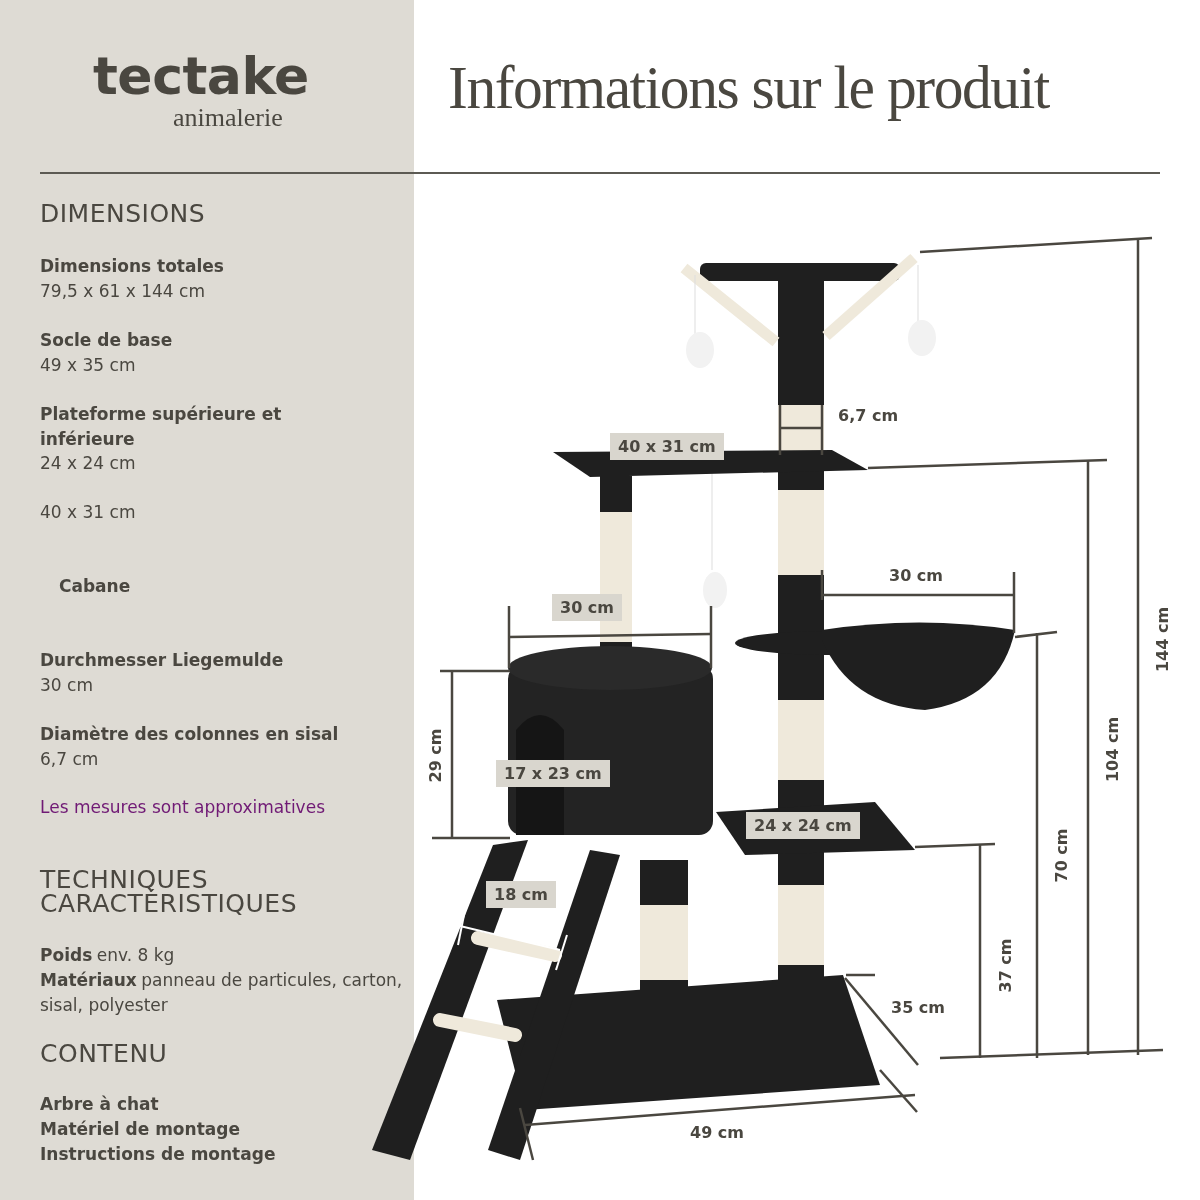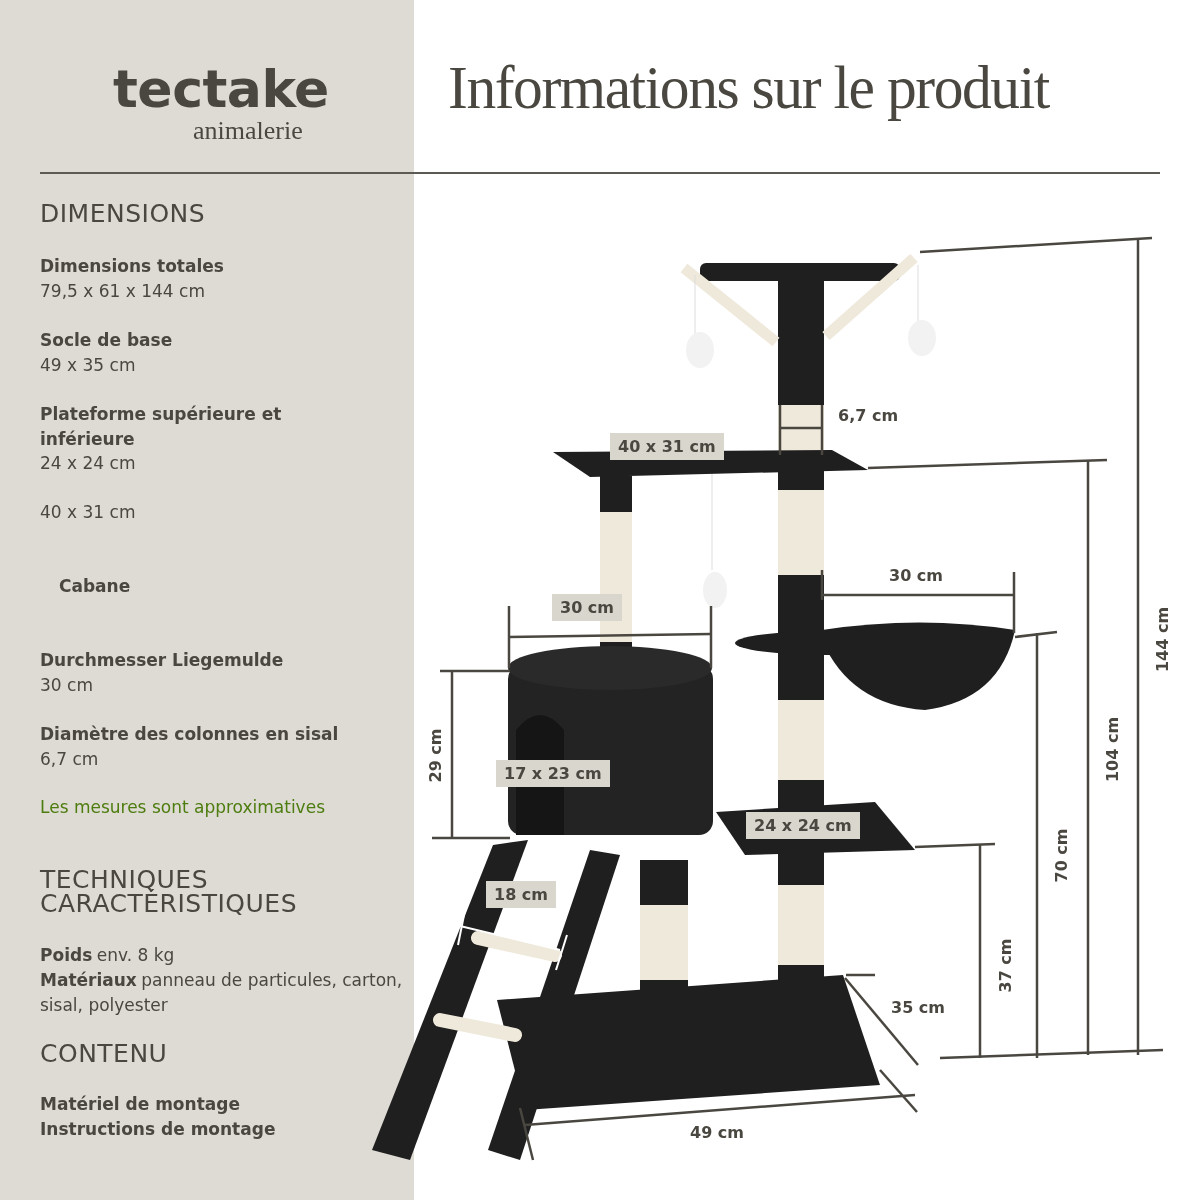--- a/index.html
+++ b/index.html
@@ -1,32 +1,32 @@
 <!DOCTYPE html>
 <html><head>
 <meta charset="utf-8">
 <style>
   * { box-sizing: border-box; margin: 0; padding: 0; }
   html, body { width: 1200px; height: 1200px; overflow: hidden; background: #ffffff; }
   body { position: relative; font-family: "Liberation Sans", "DejaVu Sans", sans-serif; color: #4a4740; }
 
   .sidebar { position: absolute; left: 0; top: 0; width: 414px; height: 1200px; background: #dedbd4; }
-  .logo { position: absolute; left: 93px; top: 60px; width: 240px; margin-left: 20px; }
+  .logo { position: absolute; left: 93px; top: 47px; width: 240px; }
   .logo-main { font-family: "DejaVu Sans", sans-serif; font-weight: bold; font-size: 52px; color: #4a4740; letter-spacing: -0.5px; line-height: 58px; }
   .logo-sub { position: absolute; left: 80px; top: 56px; font-family: Liberation Serif, serif; font-size: 26px; color: #4a4740; line-height: 30px; }
 
   .divider { position: absolute; left: 40px; top: 172px; width: 1120px; height: 2px; background: #5c5a53; }
 
   .page-title { position: absolute; left: 448px; top: 52px; font-family: "Liberation Serif", "DejaVu Serif", serif; font-size: 62px; color: #4a4740; letter-spacing: -1.5px; line-height: 70px; transform: scaleX(0.96); transform-origin: left; }
 
   .section-heading { position: absolute; left: 40px; font-family: "DejaVu Sans", sans-serif; font-size: 25px; color: #4a4740; letter-spacing: 0.5px; font-weight: normal; line-height: 24px; }
   .spec { position: absolute; left: 40px; width: 360px; font-size: 18.5px; line-height: 24.5px; }
   .spec-label { font-family: "DejaVu Sans", sans-serif; font-weight: bold; font-size: 17px; color: #4a4740; display: block; }
   .spec-value { font-family: "DejaVu Sans", sans-serif; font-size: 17px; color: #4a4740; display: block; font-weight: normal; }
-  .note { position: absolute; left: 40px; font-family: "DejaVu Sans", sans-serif; font-size: 17px; color: #4d7c0f; }
+  .note { position: absolute; left: 40px; font-family: "DejaVu Sans", sans-serif; font-size: 17px; color: #701a75; }
   .inline-b { font-family: "DejaVu Sans", sans-serif; font-weight: bold; font-size: 17px; }
   .inline-r { font-family: "DejaVu Sans", sans-serif; font-size: 17px; font-weight: normal; }
   .tech { position: absolute; left: 40px; width: 370px; line-height: 25px; color: #4a4740; }
   .contents { position: absolute; left: 40px; width: 370px; line-height: 25px; }
   .contents div { font-family: "DejaVu Sans", sans-serif; font-weight: bold; font-size: 17px; color: #4a4740; }
   .dim-label { position: absolute; font-family: "DejaVu Sans", sans-serif; font-weight: bold; font-size: 16px; color: #4a4740; white-space: nowrap; }
   .dim-box { position: absolute; background: #d9d6ce; font-family: "DejaVu Sans", sans-serif; font-weight: bold; font-size: 16px; color: #4a4740; padding: 4px 8px; white-space: nowrap; }
   .vlabel { position: absolute; font-family: "DejaVu Sans", sans-serif; font-weight: bold; font-size: 16px; color: #4a4740; transform: rotate(-90deg); transform-origin: center; white-space: nowrap; }
 </style>
 </head>
@@ -83,20 +83,21 @@
     <span class="inline-r">env. 8 kg</span>
   </div>
   <div>
     <span class="inline-b">Matériaux</span>
     <span class="inline-r">panneau de particules, carton, sisal, polyester</span>
   </div>
 </div>
 
 <div class="section-heading" style="top:1042px;">CONTENU</div>
 <div class="contents" style="top:1092px;">
+  <div>Arbre à chat</div>
   <div>Matériel de montage</div>
   <div>Instructions de montage</div>
 </div>
 
 <svg style="position:absolute;left:0;top:0;" width="1200" height="1200" viewBox="0 0 1200 1200">
   <g>
 
     <polygon points="497,1000 843,975 880,1085 525,1110" fill="#1f1f1f"></polygon>
 
     <rect x="640" y="860" width="48" height="140" fill="#1f1f1f"></rect>

